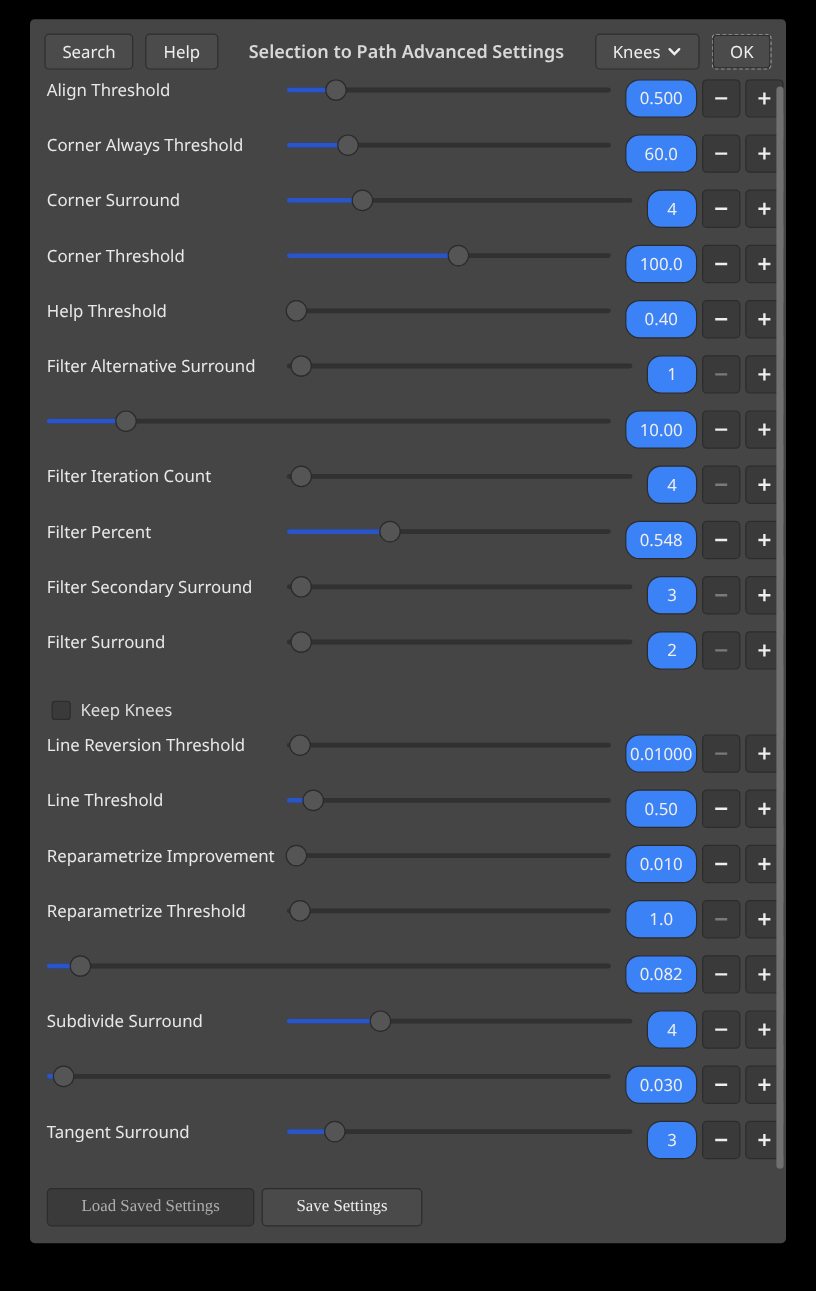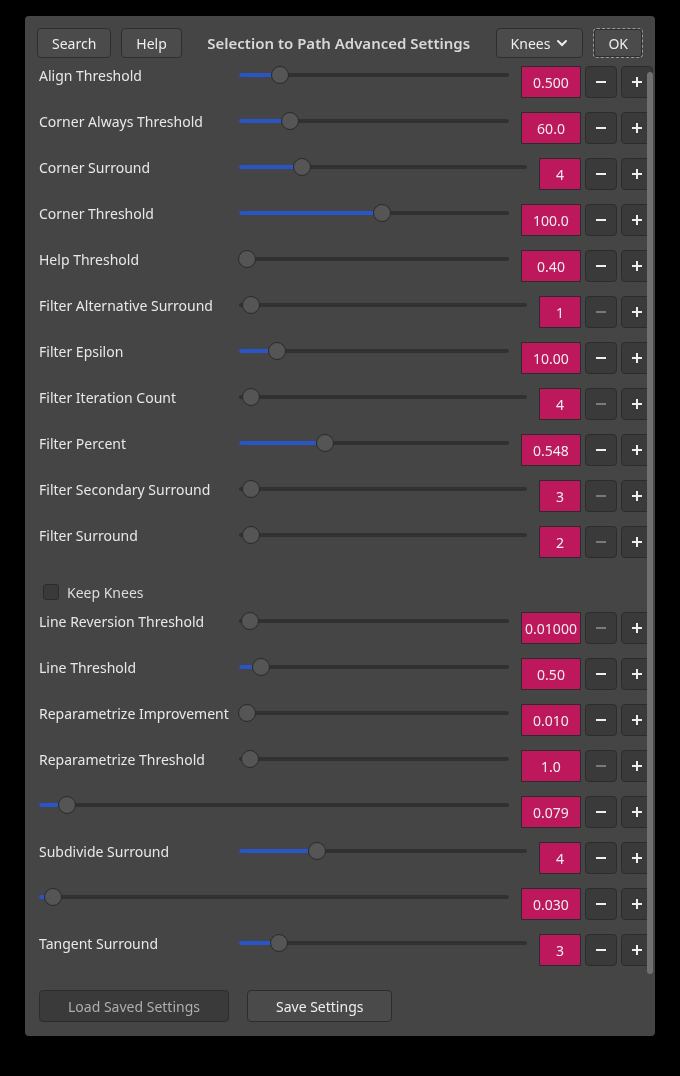--- a/index.html
+++ b/index.html
@@ -108,23 +108,23 @@
     margin-top: -9px;
     margin-left: -9px;
     background: #555;
     border: 1px solid #2a2a2a;
     border-radius: 50%;
     box-sizing: border-box;
   }
   .value-box {
     width: 60px;
     height: 32px;
-    background: #be185d;
+    background: #3b82f6;
     border: 1px solid #2c2c2c;
-    border-radius: 0;
+    border-radius: 12px;
     color: #eee;
     display: flex;
     align-items: center;
     justify-content: center;
     font-size: 14px;
     box-sizing: border-box;
     overflow: hidden;
   }
   .value-box.narrow { width: 42px; }
   .step-btn {
@@ -151,22 +151,23 @@
   .checkbox {
     width: 16px; height: 16px;
     border: 1px solid #2c2c2c;
     background: #3a3a3a;
     border-radius: 3px;
     margin-right: 8px;
     box-sizing: border-box;
   }
   .footer {
     display: flex;
-    gap: 18px;
+    gap: 6px;
     padding: 8px 14px 14px 14px;
+    font-family: Liberation Serif, serif;
   }
   .footer .fbtn {
     height: 32px;
     border-radius: 4px;
     border: 1px solid #2c2c2c;
     display: inline-flex;
     align-items: center;
     justify-content: center;
     padding: 0 28px;
     font-size: 14px;
@@ -319,21 +320,20 @@
               <path d="M2 6 h10 v2 h-10 z" fill="#eee"></path>
             </svg>
           </div>
           <div class="step-btn">
             <svg width="14" height="14" viewBox="0 0 14 14">
               <path d="M6 2 h2 v4 h4 v2 h-4 v4 h-2 v-4 h-4 v-2 h4 z" fill="#eee"></path>
             </svg>
           </div>
         </div>
         <div class="row">
-          <div class="label">Filter Epsilon</div>
           <div class="slider">
             <div class="track"></div>
             <div class="fill" style="width: 14%;"></div>
             <div class="thumb" style="left: 14%;"></div>
           </div>
           <div class="value-box">10.00</div>
           <div class="step-btn">
             <svg width="14" height="14" viewBox="0 0 14 14">
               <path d="M2 6 h10 v2 h-10 z" fill="#eee"></path>
             </svg>
@@ -499,21 +499,21 @@
               <path d="M6 2 h2 v4 h4 v2 h-4 v4 h-2 v-4 h-4 v-2 h4 z" fill="#eee"></path>
             </svg>
           </div>
         </div>
         <div class="row">
           <div class="slider">
             <div class="track"></div>
             <div class="fill" style="width: 6%;"></div>
             <div class="thumb" style="left: 6%;"></div>
           </div>
-          <div class="value-box">0.079</div>
+          <div class="value-box">0.082</div>
           <div class="step-btn">
             <svg width="14" height="14" viewBox="0 0 14 14">
               <path d="M2 6 h10 v2 h-10 z" fill="#eee"></path>
             </svg>
           </div>
           <div class="step-btn">
             <svg width="14" height="14" viewBox="0 0 14 14">
               <path d="M6 2 h2 v4 h4 v2 h-4 v4 h-2 v-4 h-4 v-2 h4 z" fill="#eee"></path>
             </svg>
           </div>

